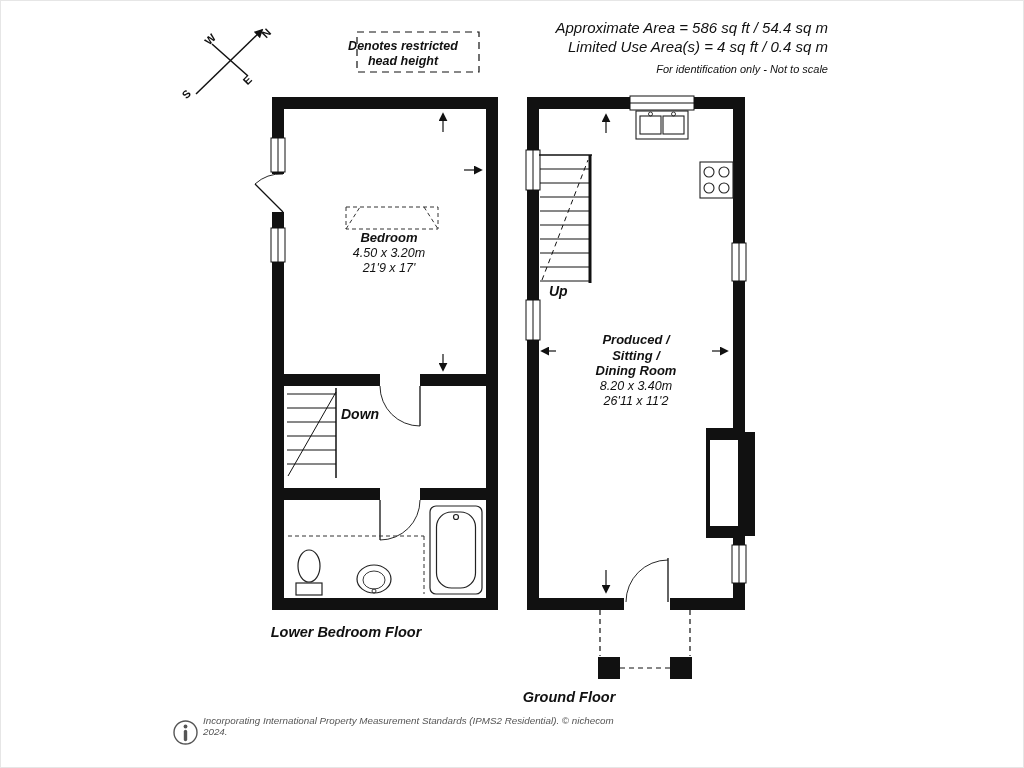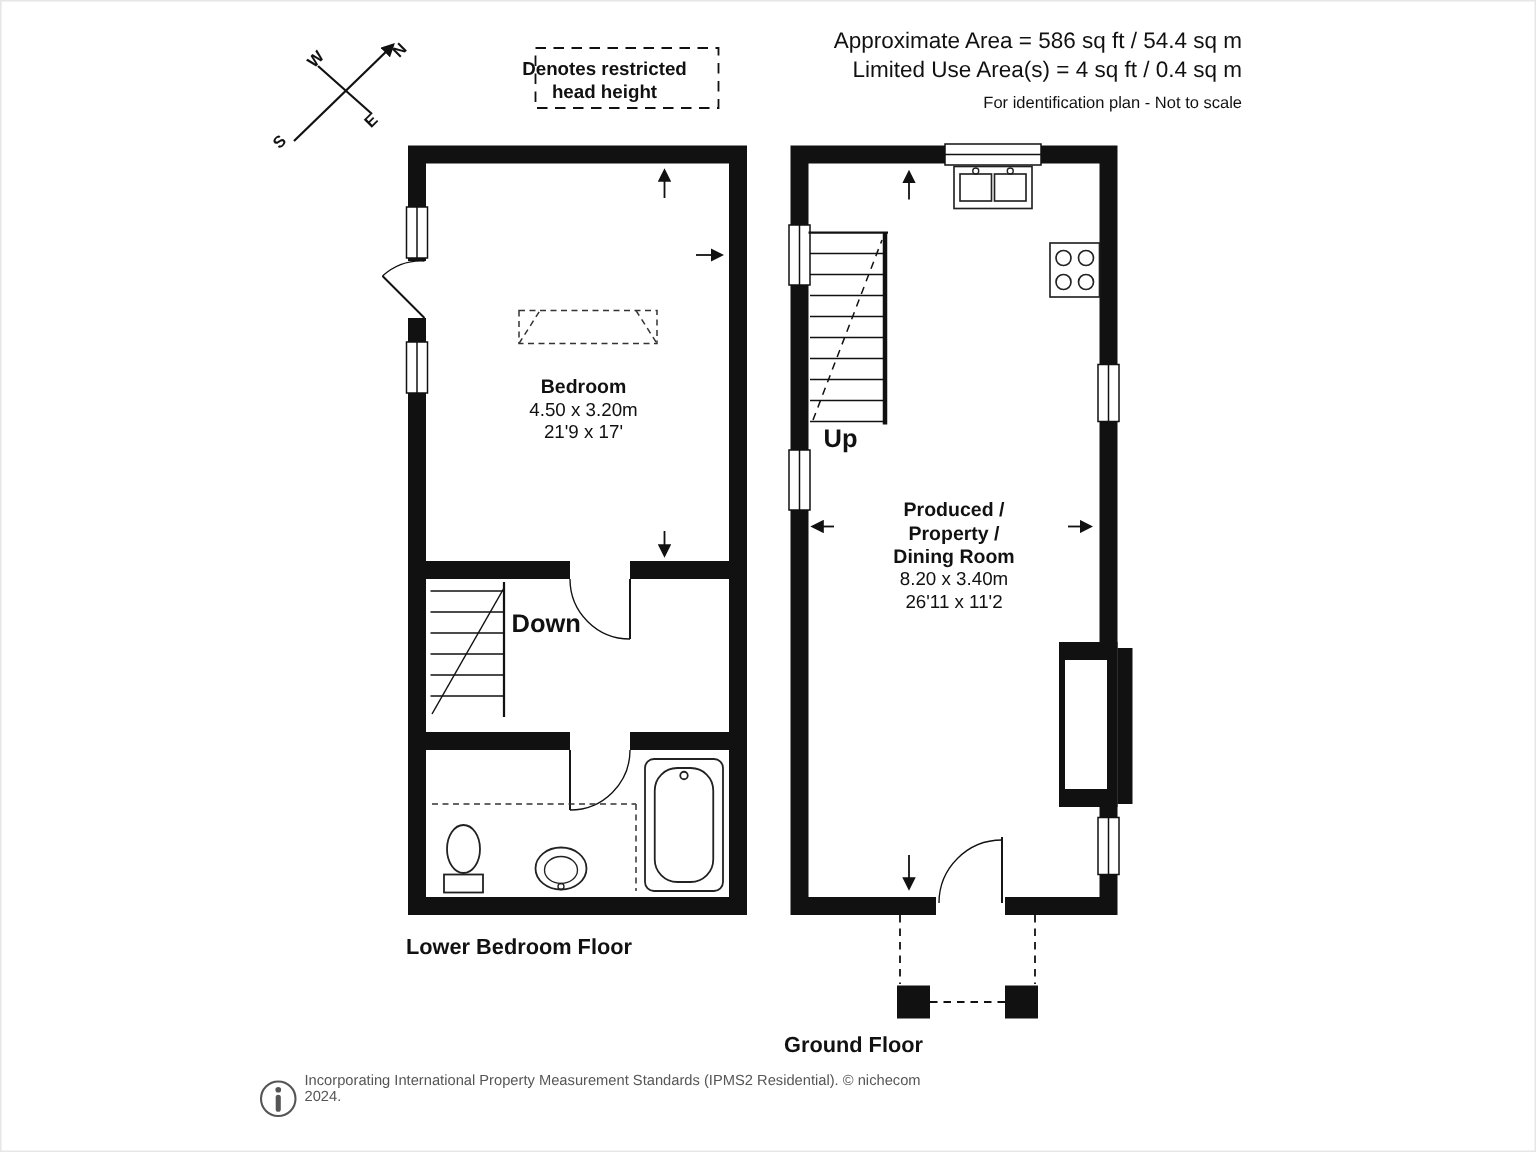--- a/index.html
+++ b/index.html
@@ -1,29 +1,29 @@
 <!DOCTYPE html>
 <html><head>
 <meta charset="utf-8">
 <style>
   * { margin:0; padding:0; box-sizing:border-box; }
   html,body { width:1024px; height:768px; }
   body {
     position:relative; overflow:hidden; background:#ffffff;
     font-family:"Liberation Sans", sans-serif; color:#111;
   }
-  .abs { position:absolute; }
+  .abs { position:absolute;font-style:italic; }
   svg { position:absolute; left:0; top:0; }
   .hdr { text-align:right; font-size:15px; line-height:18.5px; color:#111; }
   .hdr .note { font-size:11px; margin-top:4px; }
   .legend-text { text-align:center; font-weight:700; font-size:12.5px; line-height:14.5px; }
   .room-label { text-align:center; }
   .room-name { font-weight:700; font-size:13px; line-height:15.5px; }
   .room-dim  { font-size:12.5px; line-height:15px; }
-  .stair-label { font-weight:700; font-size:17px;text-align:center; }
+  .stair-label { font-weight:700; font-size:14px;text-align:center; }
   .floor-label { font-weight:700; font-size:14.5px; text-align:center; }
   .footer-text { font-size:9.8px; line-height:11.3px; color:#555; }
   .frame { position:absolute; inset:0; border:1px solid #e6e6e6; pointer-events:none; }
 </style>
 </head>
 <body>
 
 <div class="frame"></div>
 
 <svg width="1024" height="768" viewBox="0 0 1024 768">
@@ -181,39 +181,39 @@
   <g stroke="#555" fill="none">
     <circle cx="185.5" cy="732.5" r="11.5" stroke-width="1.4"></circle>
     <circle cx="185.5" cy="726.5" r="1.9" fill="#555" stroke="none"></circle>
     <path d="M185.5,731.5 V739.5" stroke-width="3.4" stroke-linecap="round"></path>
   </g>
 </svg>
 
 <div class="abs hdr" style="top:19px; right:196px;">
   <div>Approximate Area = 586 sq ft / 54.4 sq m</div>
   <div>Limited Use Area(s) = 4 sq ft / 0.4 sq m</div>
-  <div class="note">For identification plan - Not to scale</div>
+  <div class="note">For identification only - Not to scale</div>
 </div>
 
 <div class="abs legend-text" style="left:342px; top:39px; width:122px;">
   <div>Denotes restricted</div>
   <div>head height</div>
 </div>
 
-<div class="abs room-label" style="left:328px; top:230px; width:122px;margin-top:20px;">
+<div class="abs room-label" style="left:328px; top:230px; width:122px;">
   <div class="room-name">Bedroom</div>
   <div class="room-dim">4.50 x 3.20m</div>
   <div class="room-dim">21'9 x 17'</div>
 </div>
 
 <div class="abs stair-label" style="left:341px; top:406px;">Down</div>
 
 <div class="abs room-label" style="left:575px; top:332px; width:122px;">
   <div class="room-name">Produced /</div>
-  <div class="room-name">Property /</div>
+  <div class="room-name">Sitting /</div>
   <div class="room-name">Dining Room</div>
   <div class="room-dim">8.20 x 3.40m</div>
   <div class="room-dim">26'11 x 11'2</div>
 </div>
 
 <div class="abs stair-label" style="left:549px; top:283px;">Up</div>
 
 <div class="abs floor-label" style="left:262px; top:624px; width:168px;">Lower Bedroom Floor</div>
 
 <div class="abs floor-label" style="left:506px; top:689px; width:126px;">Ground Floor</div>

